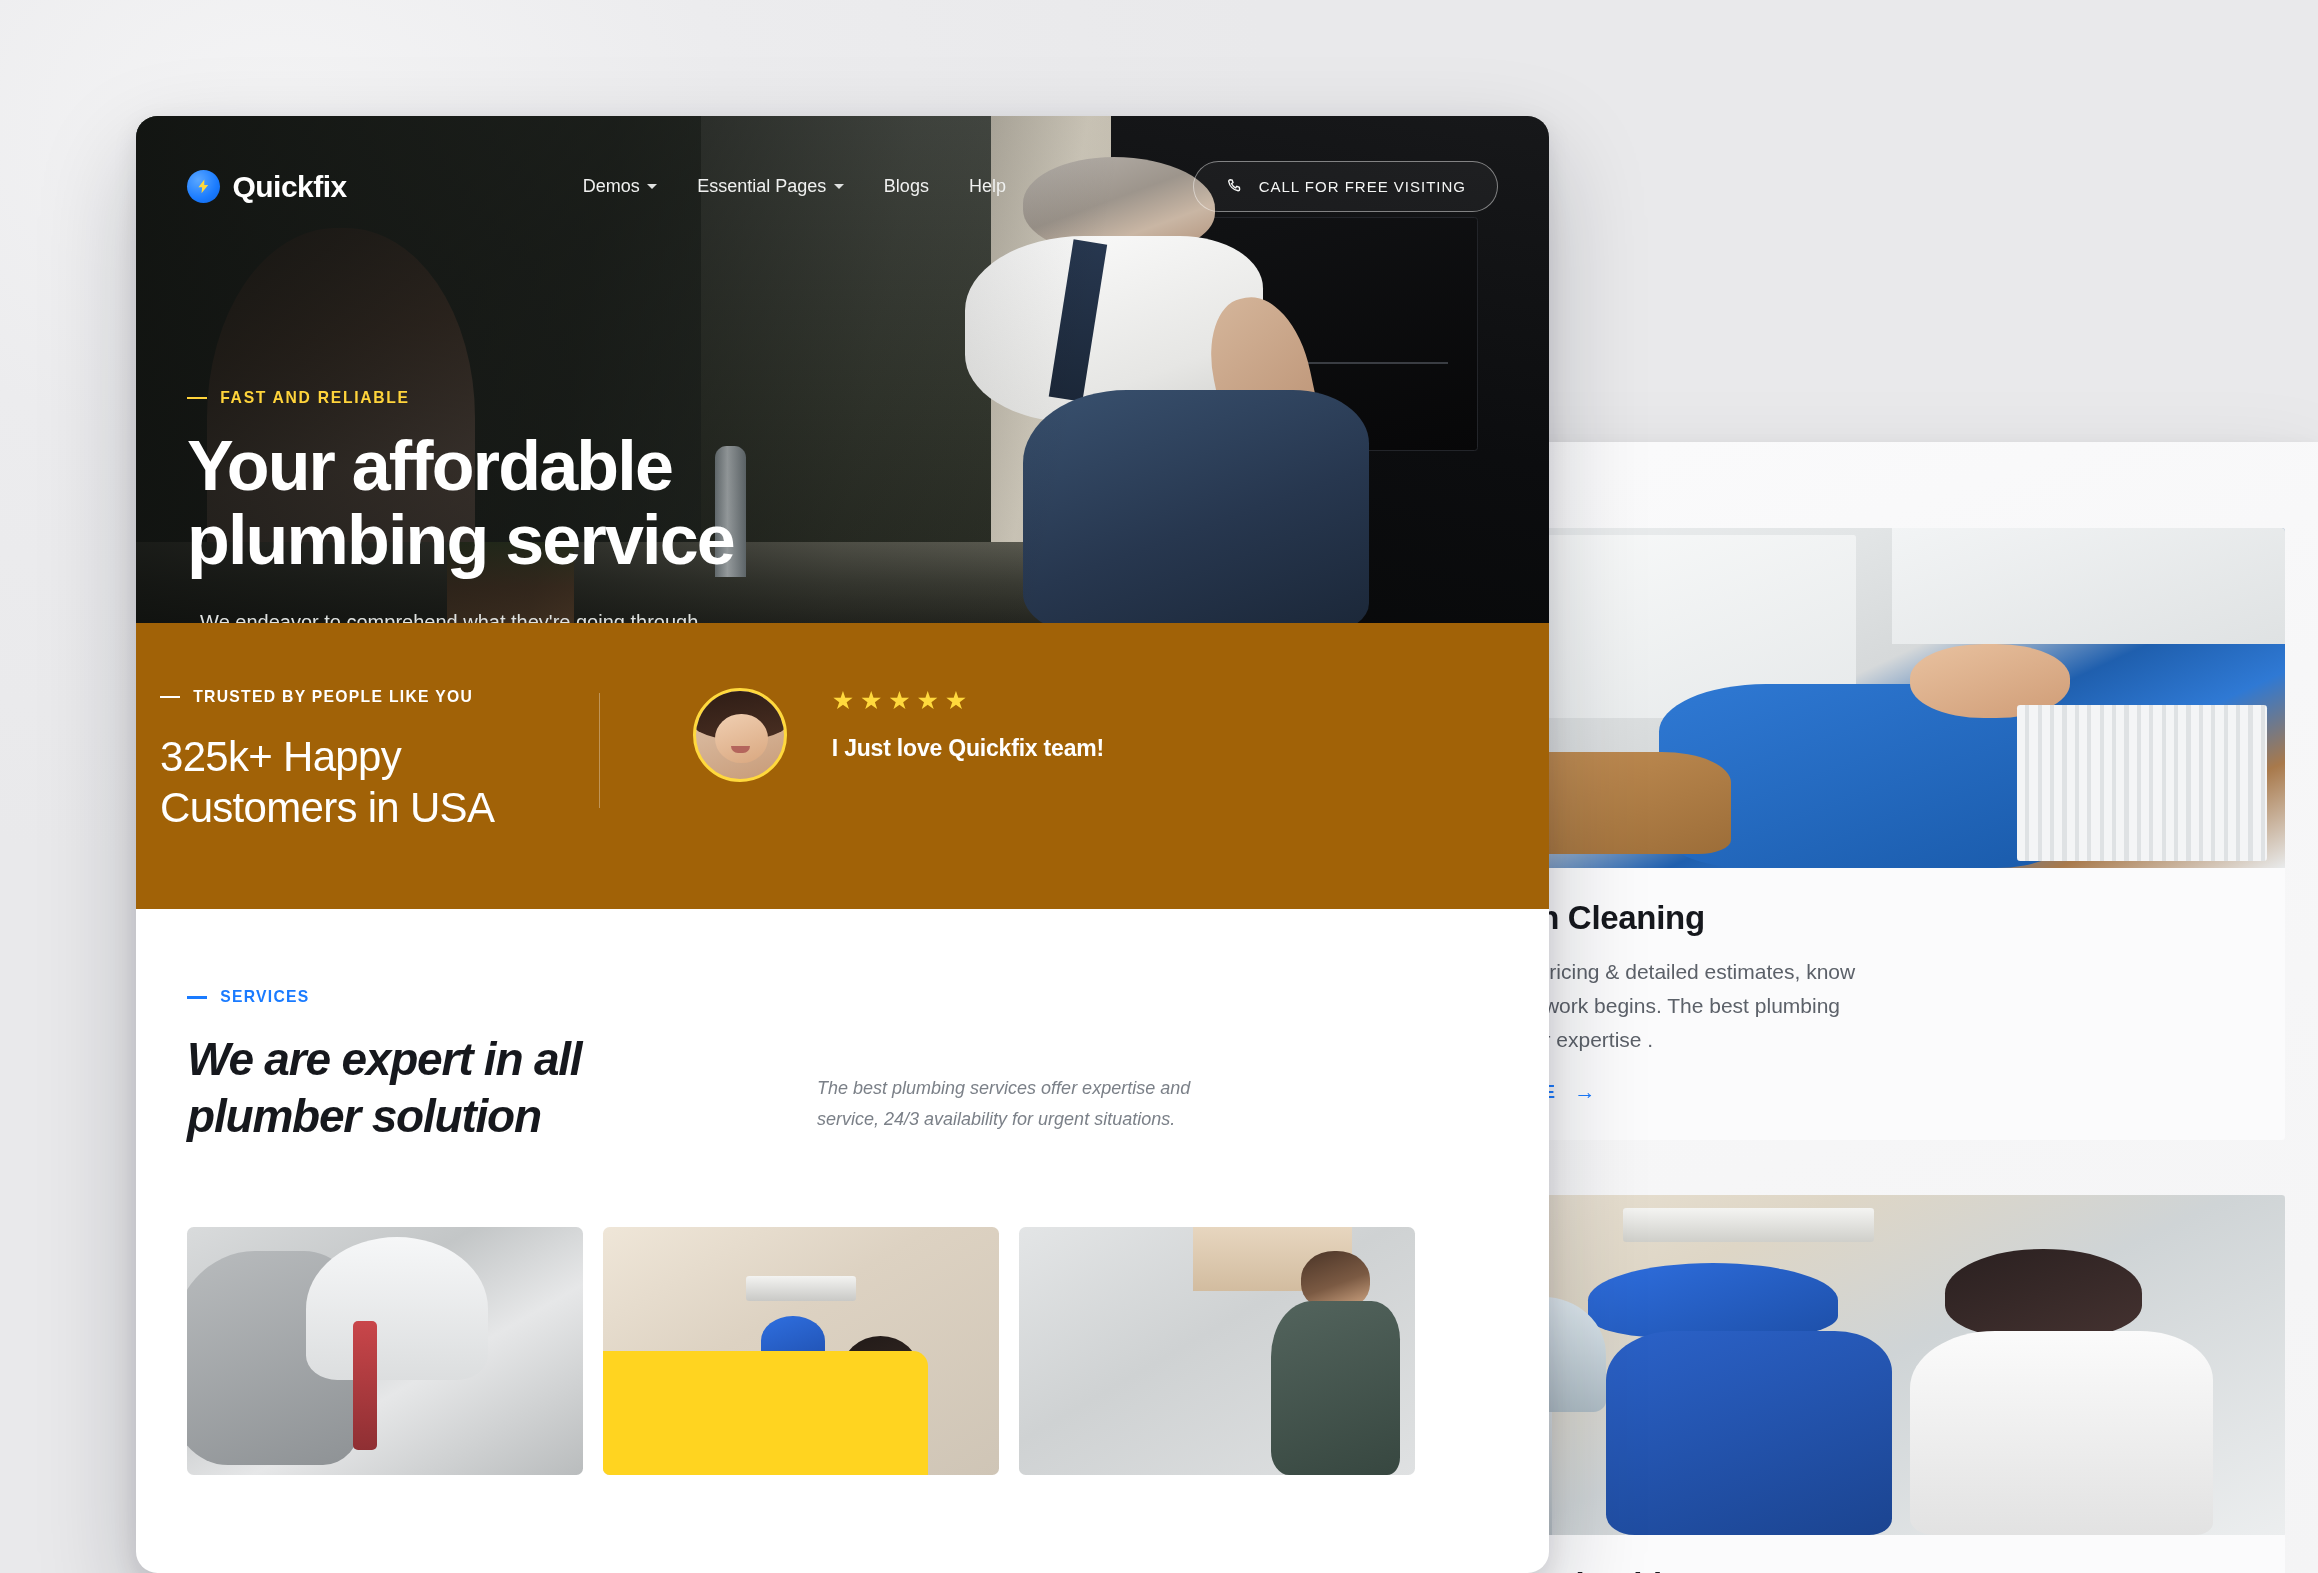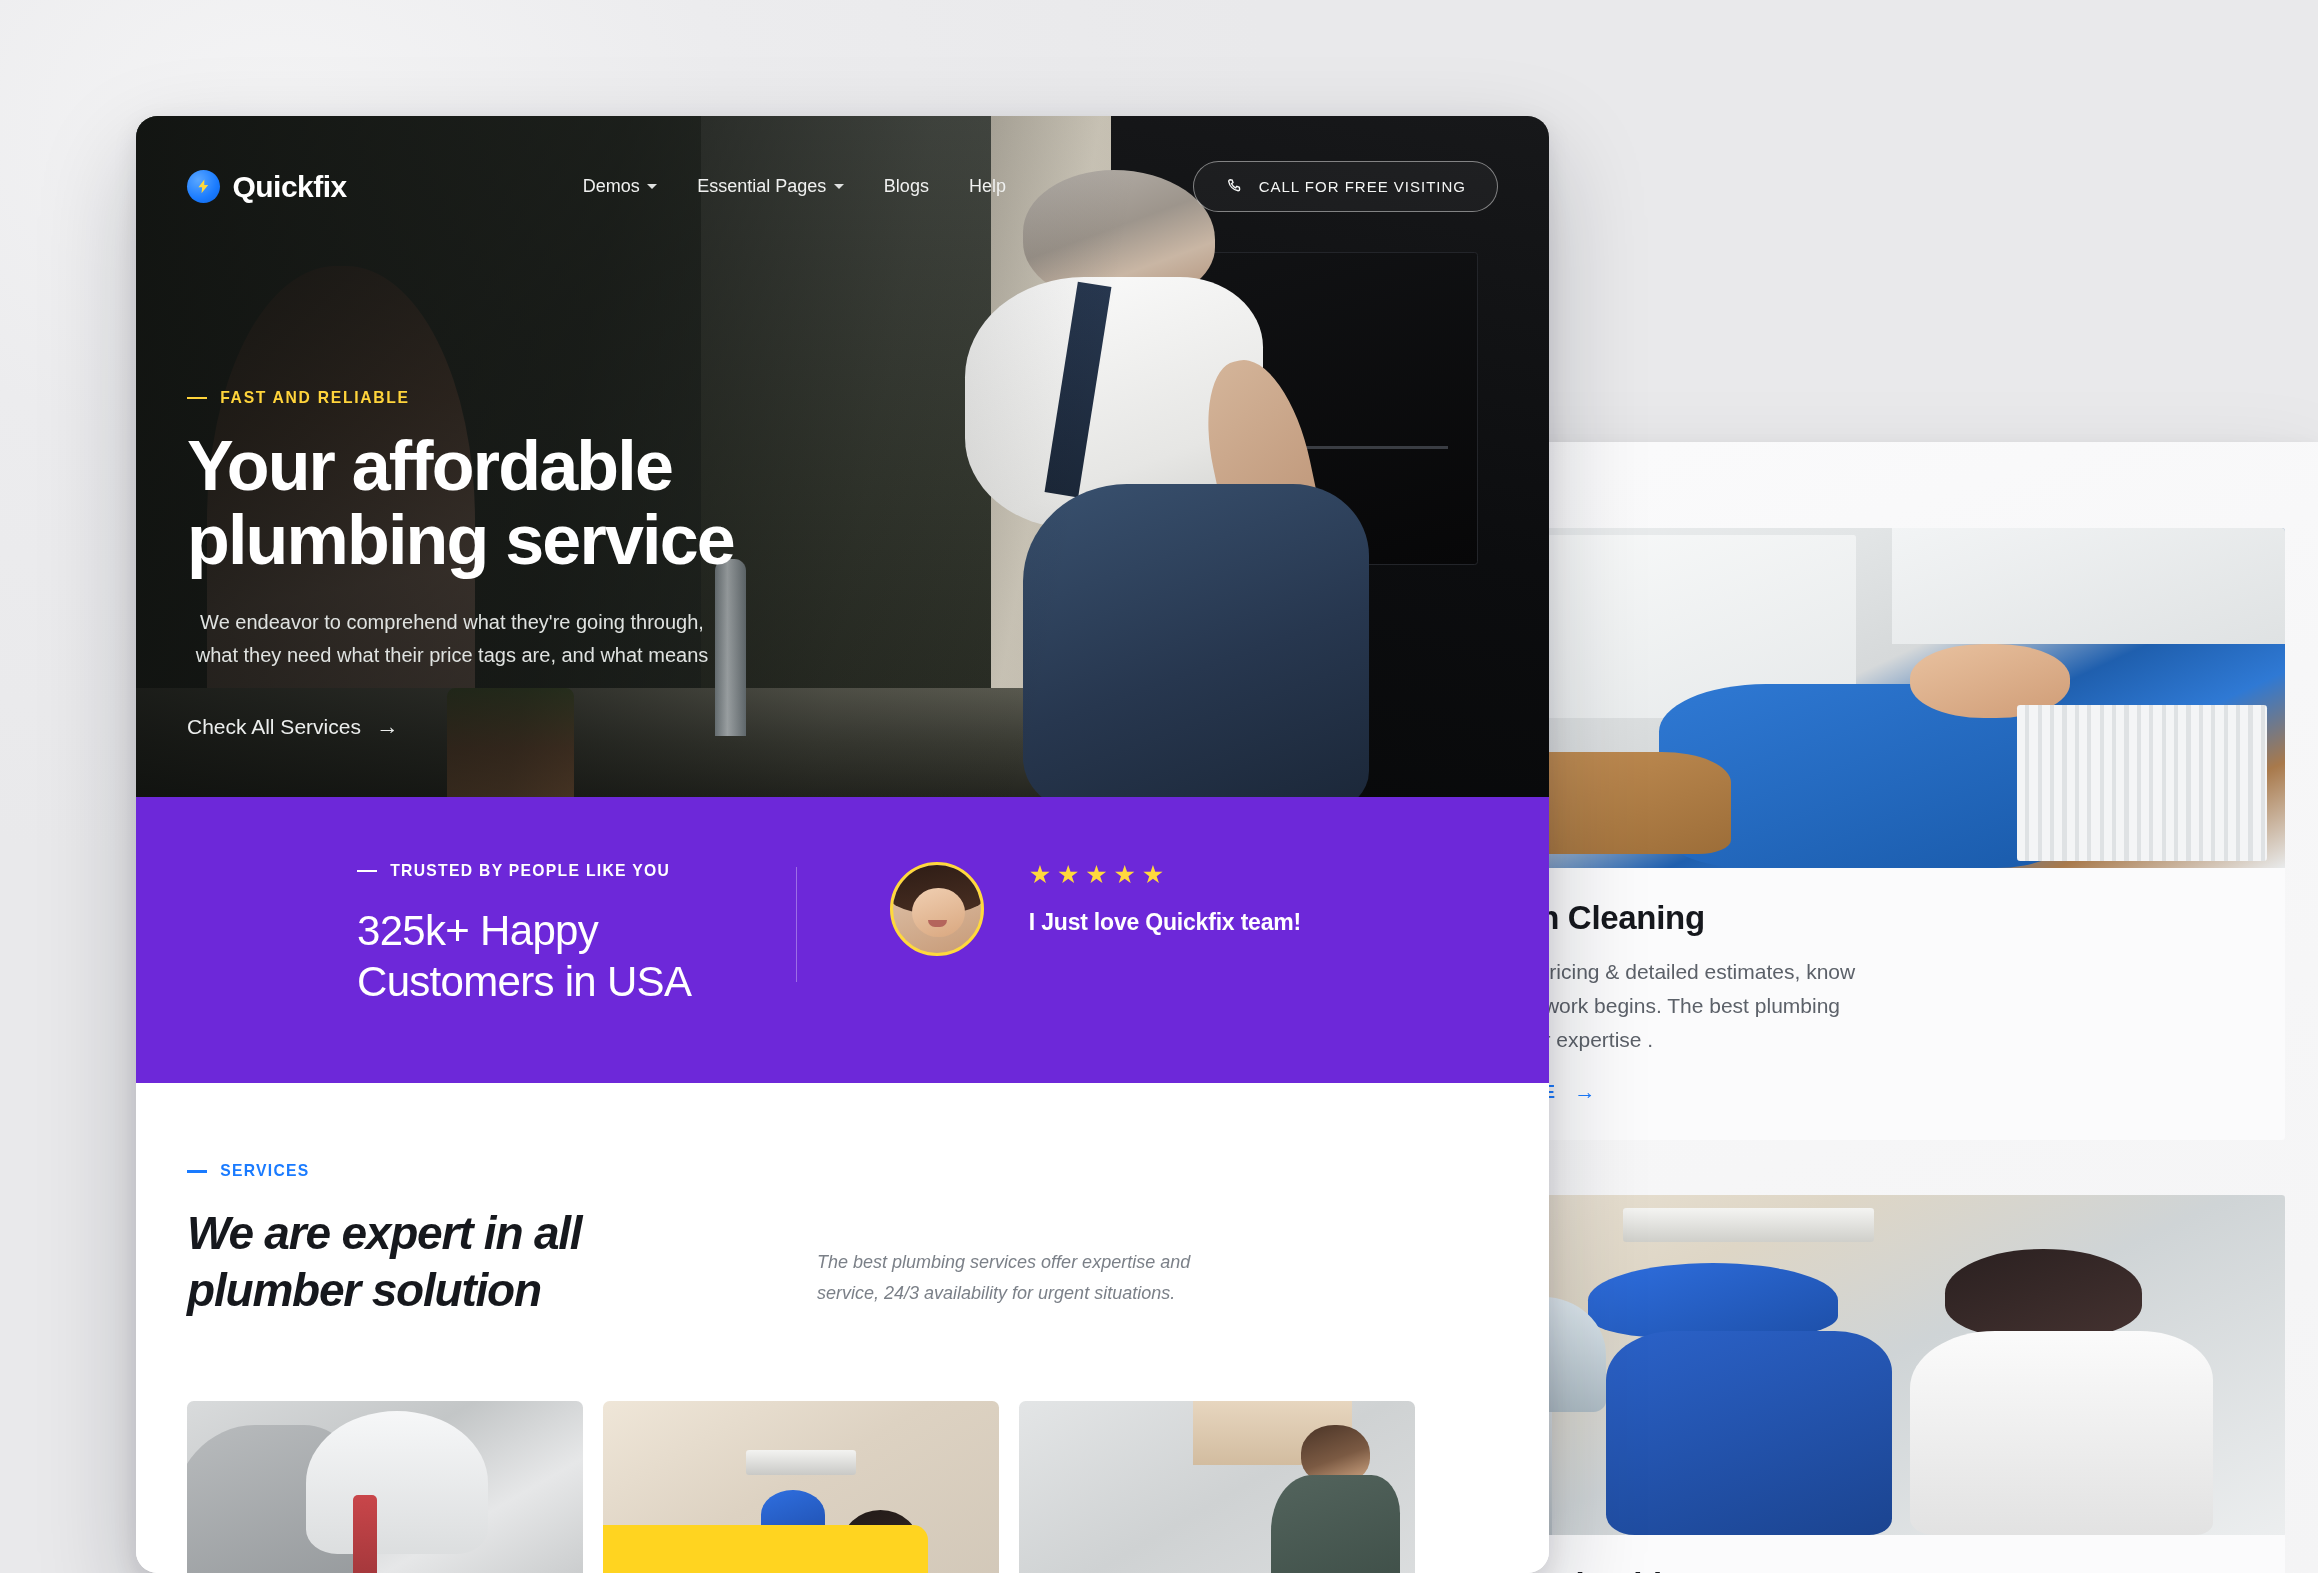--- a/index.html
+++ b/index.html
@@ -36,21 +36,21 @@
   .svc-link .arw{ font-size:21.5px; line-height:1; }
 
   
   #main-window{
     position:absolute; left:136px; top:116px; width:1413px; height:1457px;
     border-radius:21.5px; overflow:hidden; background:#fff;
     box-shadow:0 40px 99px rgba(15,20,30,.22), 0 8.3px 25px rgba(15,20,30,.10);
   }
 
   
-  #hero{ position:relative; height:681px; overflow:hidden;
+  #hero{ position:relative; height:507px; overflow:hidden;
          background:#737373; }
   .hero-bg{ position:absolute; inset:0; }
   .hb{ position:absolute; }
   
   .hb-left  { left:0;    top:0; width:46%;  height:100%;
               background:linear-gradient(155deg,#3a4038 0%,#2b302a 40%,#20241f 100%); }
   .hb-mid   { left:40%;  top:0; width:22%;  height:100%;
               background:linear-gradient(180deg,#474b45 0%,#34382f 55%,#24271f 100%); }
   .hb-col   { left:60.5%;top:0; width:11%;  height:100%;
               background:linear-gradient(100deg,#b9b3a6 0%,#cdc7b9 40%,#a9a296 100%); }
@@ -122,21 +122,21 @@
               background:#ffd93d; border-radius:50px; padding:14px 36px 14px 16.6px; }
   .phone-circle{ width:56px;height:56px;border-radius:50%;
                  background:#1a7bff; display:flex;align-items:center;justify-content:center; }
   .phone-circle svg{ width:27px;height:27px; }
   #phone-number{ font-size:28px; font-weight:700; color:#17181a; letter-spacing:-0.2px; }
   #phone-caption{ margin-top:3.3px; font-size:15px; font-weight:700; letter-spacing:1px; color:#4a4535; }
   #check-services{ display:flex; align-items:center; gap:15px; font-size:21px; color:#eceeed; }
   #check-services .arw{ font-size:22.4px; }
 
   
-  #blue-band{ background:#6d28d9; padding:65px 51px 76px 24px; display:flex; align-items:flex-start;justify-content:center; }
+  #blue-band{ background:#a16207; padding:65px 51px 76px 24px; display:flex; align-items:flex-start; }
   #trusted-block{ width:439px; flex:none; }
   .eyebrow-light{ display:flex; align-items:center; gap:13.2px;
                   font-size:15.7px; font-weight:700; letter-spacing:1.3px; color:#ffffff; }
   .eyebrow-light .dash{ width:20px;height:2.5px;background:#fff;display:block; }
   #trusted-heading{ margin-top:25px; font-size:42px; line-height:1.22; font-weight:400;
                     color:#fff; letter-spacing:-0.7px; }
   #band-divider{ width:0.8px; align-self:stretch; background:rgba(255,255,255,.33); margin:5px 0 25px 0; }
   #review-block{ display:flex; gap:45px; padding-left:93px; }
   #avatar{ width:94px;height:94px;border-radius:50%; flex:none;
            border:3.3px solid #ffd93d; overflow:hidden; position:relative;

